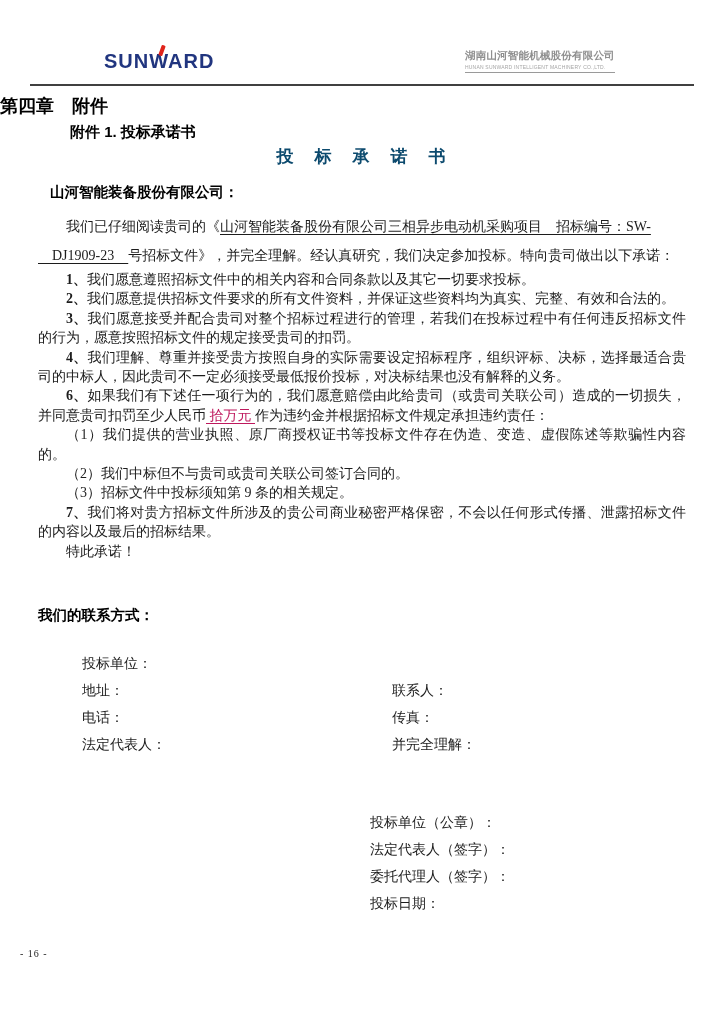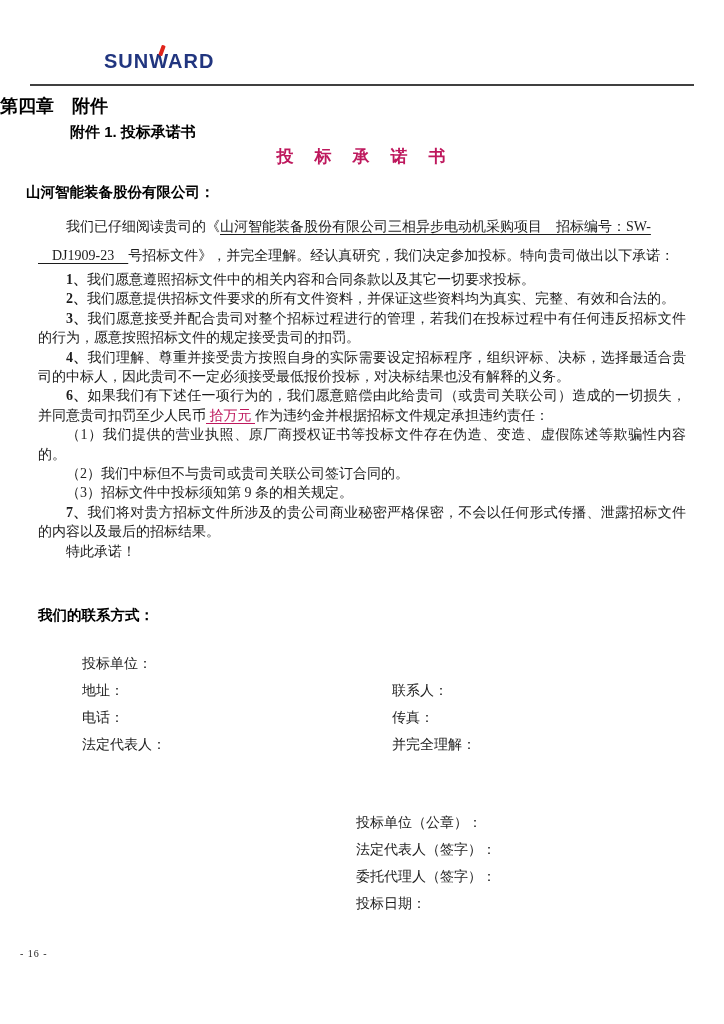--- a/index.html
+++ b/index.html
@@ -49,24 +49,24 @@
   }
   .attachment-heading {
     position:absolute; top:123px; left:38px;
     font-family:"Liberation Sans", sans-serif;
     font-weight:bold; font-size:15px; color:#000;padding-left:32px;
   }
   .letter-title {
     position:absolute; top:145px; left:0; width:100%;
     text-align:center;
     font-family:Liberation Sans, sans-serif;
-    font-weight:bold; font-size:17px; letter-spacing:2px; color:#be185d;
+    font-weight:bold; font-size:17px; letter-spacing:2px; color:#0c4a6e;
   }
   .salutation {
-    position:absolute; top:183px; left:26px;
+    position:absolute; top:183px; left:50px;
     font-family:"Liberation Sans", sans-serif;
     font-weight:bold; font-size:14.5px; color:#000;
   }
   
   .paragraphs {
     position:absolute; top:204px; left:38px; width:648px;
     font-size:14px; line-height:19.4px; text-align:justify;margin-top:8px;
   }
   .para { text-indent:2em; }
   .para.intro { line-height:29px; text-align:left; }
@@ -77,36 +77,41 @@
   .contact-heading {
     position:absolute; top:606px; left:38px;
     font-family:"Liberation Sans", sans-serif;
     font-weight:bold; font-size:14.5px; color:#000;
   }
   .contact-rows { position:absolute; top:650px; left:38px; width:648px; font-size:14px; }
   .contact-row { height:27px; line-height:27px; }
   .contact-row .l { display:inline-block; width:310px;margin-left:44px; }
   .contact-row .r { display:inline-block; }
   
-  .signature { position:absolute; top:809px; left:356px; font-size:14px; }
+  .signature { position:absolute; top:809px; left:370px; font-size:14px; }
   .sig-line { height:27px; line-height:27px; }
   
   .footer {
     position:absolute; top:948px; left:0; width:100%;
     font-size:10px; letter-spacing:1px; color:#222;margin-left:20px;
   }
 </style>
 </head>
 <body>
 
 <div class="page">
 
   <div class="logo-left">
     <span class="logo-text" style="color: rgb(33, 53, 127);">SUNWARD</span>
     <span class="logo-accent" style="background: rgb(224, 36, 27);"></span>
+  </div>
+  <div class="logo-right">
+    <div class="cn" style="color: rgb(143, 143, 143);">湖南山河智能机械股份有限公司</div>
+    <div class="en">HUNAN SUNWARD INTELLIGENT MACHINERY CO.,LTD.</div>
+    <div class="logo-rule"></div>
   </div>
   <div class="hdr-rule"></div>
 
   <div class="chapter-title">第四章　附件</div>
   <div class="attachment-heading">附件 1. 投标承诺书</div>
   <div class="letter-title">投　标　承　诺　书</div>
   <div class="salutation">山河智能装备股份有限公司：</div>
 
   <div class="paragraphs" id="paragraphs">
       <p class="para intro"><span>我们已仔细阅读贵司的《</span><span class="u">山河智能装备股份有限公司三相异步电动机采购项目　招标编号：SW-</span><br><span class="u">　DJ1909-23　</span><span>号招标文件》，并完全理解。经认真研究，我们决定参加投标。特向贵司做出以下承诺：</span></p>

